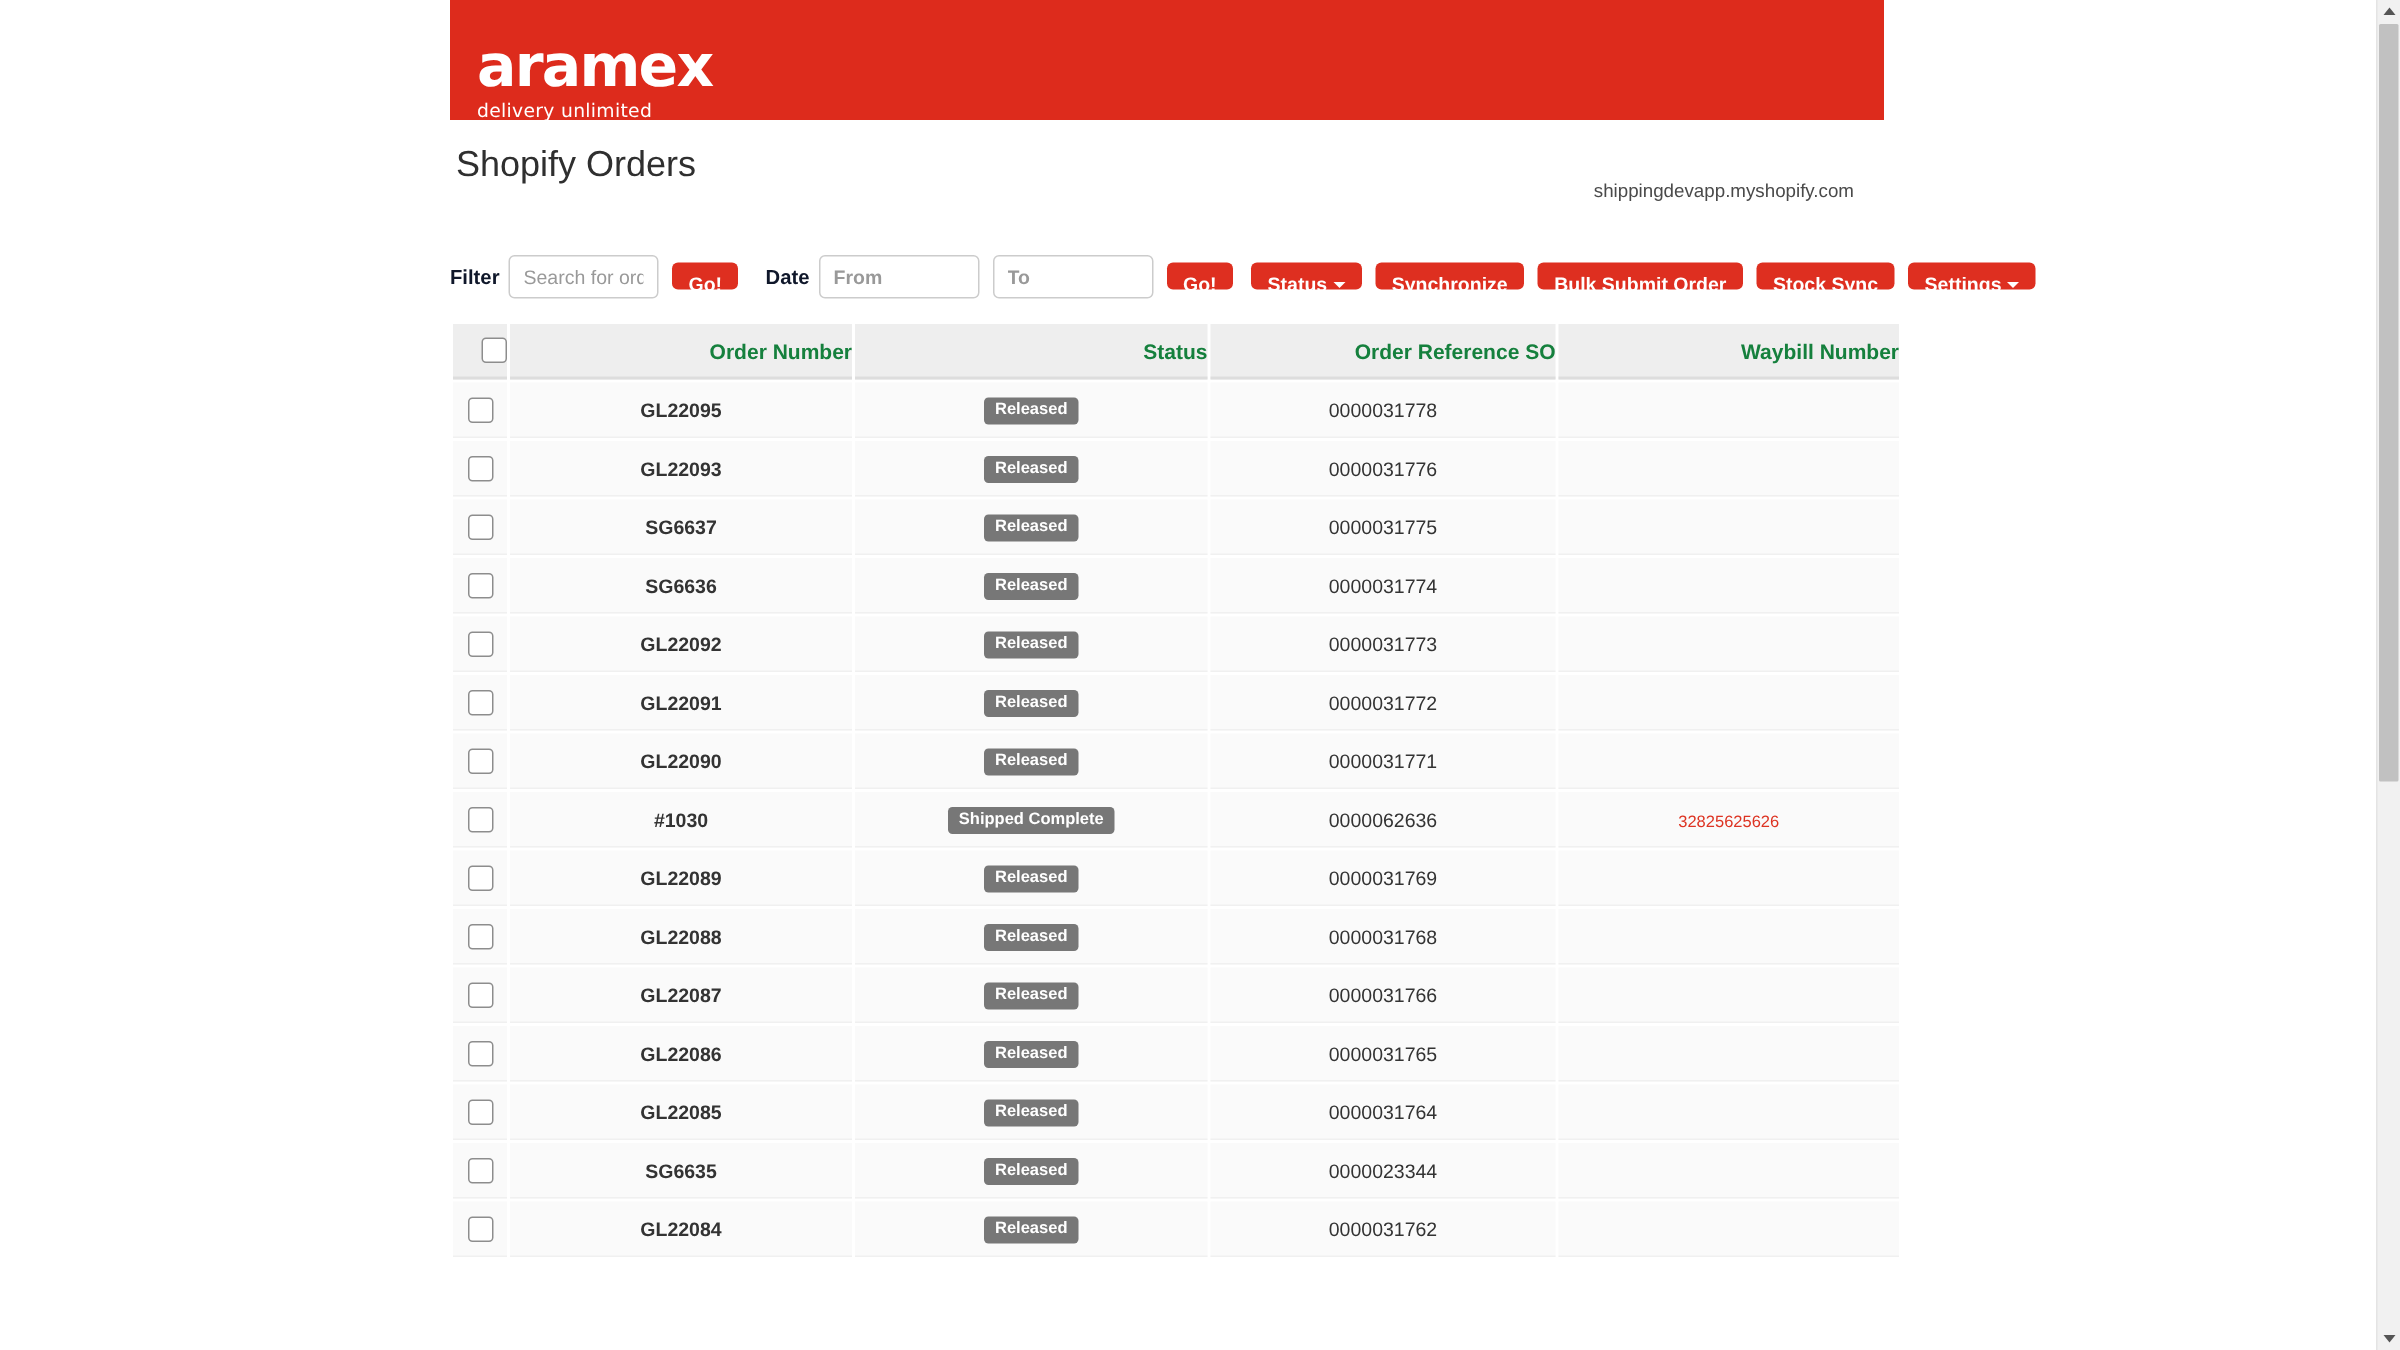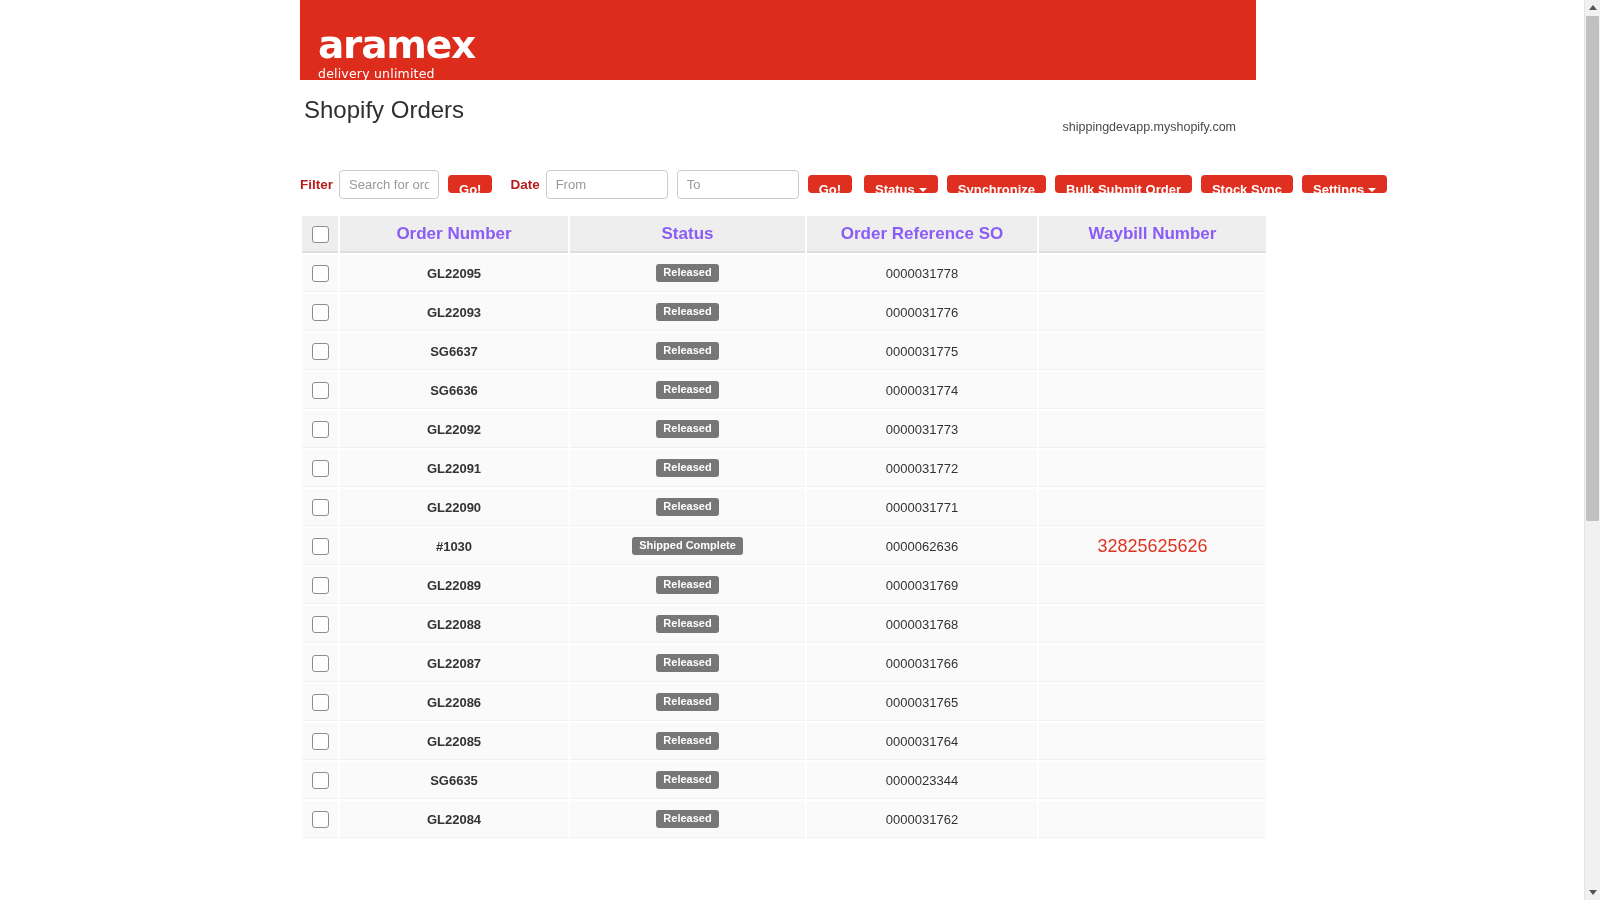--- a/index.html
+++ b/index.html
@@ -67,38 +67,38 @@
   .toolbar {
     display: flex;
     align-items: center;
     gap: 0;
     padding: 22px 0 0 0;
     height: 62px;
   }
   .tb-label {
     font-size: 13.5px;
     font-weight: bold;
-    color: #b91c1c;
+    color: #0f172a;
     margin: 0 6px 0 0;
     text-align: center;
   }
   .tb-input {
     height: 29px;
     border: 1px solid #cccccc;
     border-radius: 4px;
     background: #ffffff;
     font-size: 13px;
     color: #555555;
     padding: 3px 9px;
     outline: none;
     font-family: "Liberation Sans", sans-serif;
   }
   .tb-input::placeholder { color: #999999; }
   .w-search { width: 100px; }
-  .w-date { width: 122px; }
+  .w-date { width: 107px; font-weight: bold; }
   .btn {
     height: 18px;
     border: none;
     border-radius: 4px;
     background: #de2f20;
     color: #ffffff;
     font-size: 13px;
     font-weight: bold;
     padding: 0 11px;
     cursor: pointer;
@@ -122,25 +122,25 @@
   table.orders {
     border-collapse: separate;
     border-spacing: 2px 2px;
     width: 956px;
     table-layout: fixed;
     background: #ffffff;
   }
   table.orders th {
     background: #eeeeee;
     border-bottom: 2px solid #dddddd;
-    font-size: 17px;
-    font-weight: bold;
-    color: #8b5cf6;
+    font-size: 14px;
+    font-weight: bold;
+    color: #15803d;
     height: 37px;
-    text-align: center;
+    text-align: right;
     vertical-align: middle;
     padding: 0;
   }
   table.orders td {
     background: #fafafa;
     border-bottom: 1px solid #f0f0f0;
     height: 37px;
     text-align: center;
     vertical-align: middle;
     font-size: 13px;
@@ -171,21 +171,21 @@
     font-size: 11px;
     font-weight: bold;
     border-radius: 3px;
     padding: 3px 7px 4px 7px;
     line-height: 1;
     white-space: nowrap;
   }
   .order-num { font-weight: bold; }
   .waybill {
     color: #dd3322;
-    font-size: 18px;
+    font-size: 11px;
   }
   
   .scrollbar {
     position: absolute;
     right: 0; top: 0;
     width: 16px; height: 900px;
     background: #f1f1f1;
     border-left: 1px solid #e4e4e4;
   }
   .sb-arrow-up, .sb-arrow-down {

